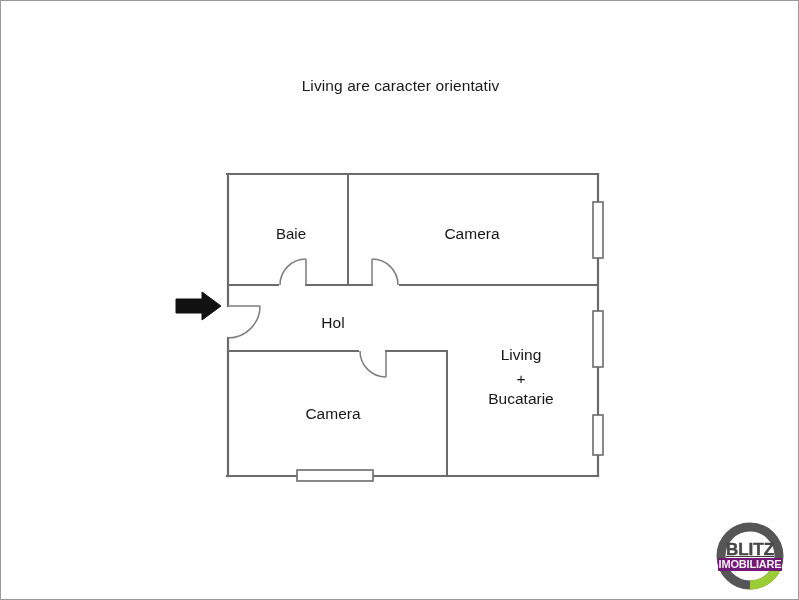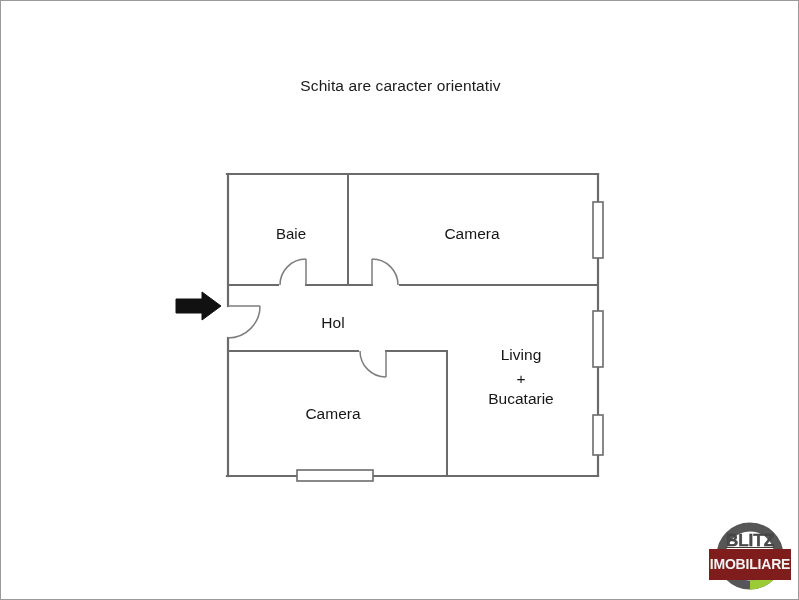--- a/index.html
+++ b/index.html
@@ -67,35 +67,35 @@
     font-size: 17px;
     letter-spacing: 0px;
     color: #4b4b4b;
     line-height: 1;
     text-decoration: underline;
     -webkit-text-stroke: 0.4px #3a3a3a;
   }
   .logo-sub {
     font-family: "Liberation Sans", sans-serif;
     font-weight: bold;
-    font-size: 14px;
+    font-size: 11px;
     letter-spacing: -0.2px;
     color: #f2f2f2;
-    background: #7f1d1d;
+    background: #701a75;
     line-height: 1.12;
-    padding: 8px 1px;
+    padding: 0 1px;
     margin-top: 0px;
   }
 </style>
 </head>
 <body>
 
 <div id="screenshot">
 
-  <div id="plan-title">Schita are caracter orientativ</div>
+  <div id="plan-title">Living are caracter orientativ</div>
 
   <svg id="floorplan-svg" width="799" height="600" viewBox="0 0 799 600">
 
     <g stroke="#6b6b6b" stroke-width="2.2" fill="none" stroke-linecap="square">
 
       <line x1="226" y1="173" x2="597" y2="173"></line>
 
       <line x1="597" y1="173" x2="597" y2="475"></line>
 
       <line x1="226" y1="475" x2="597" y2="475"></line>

